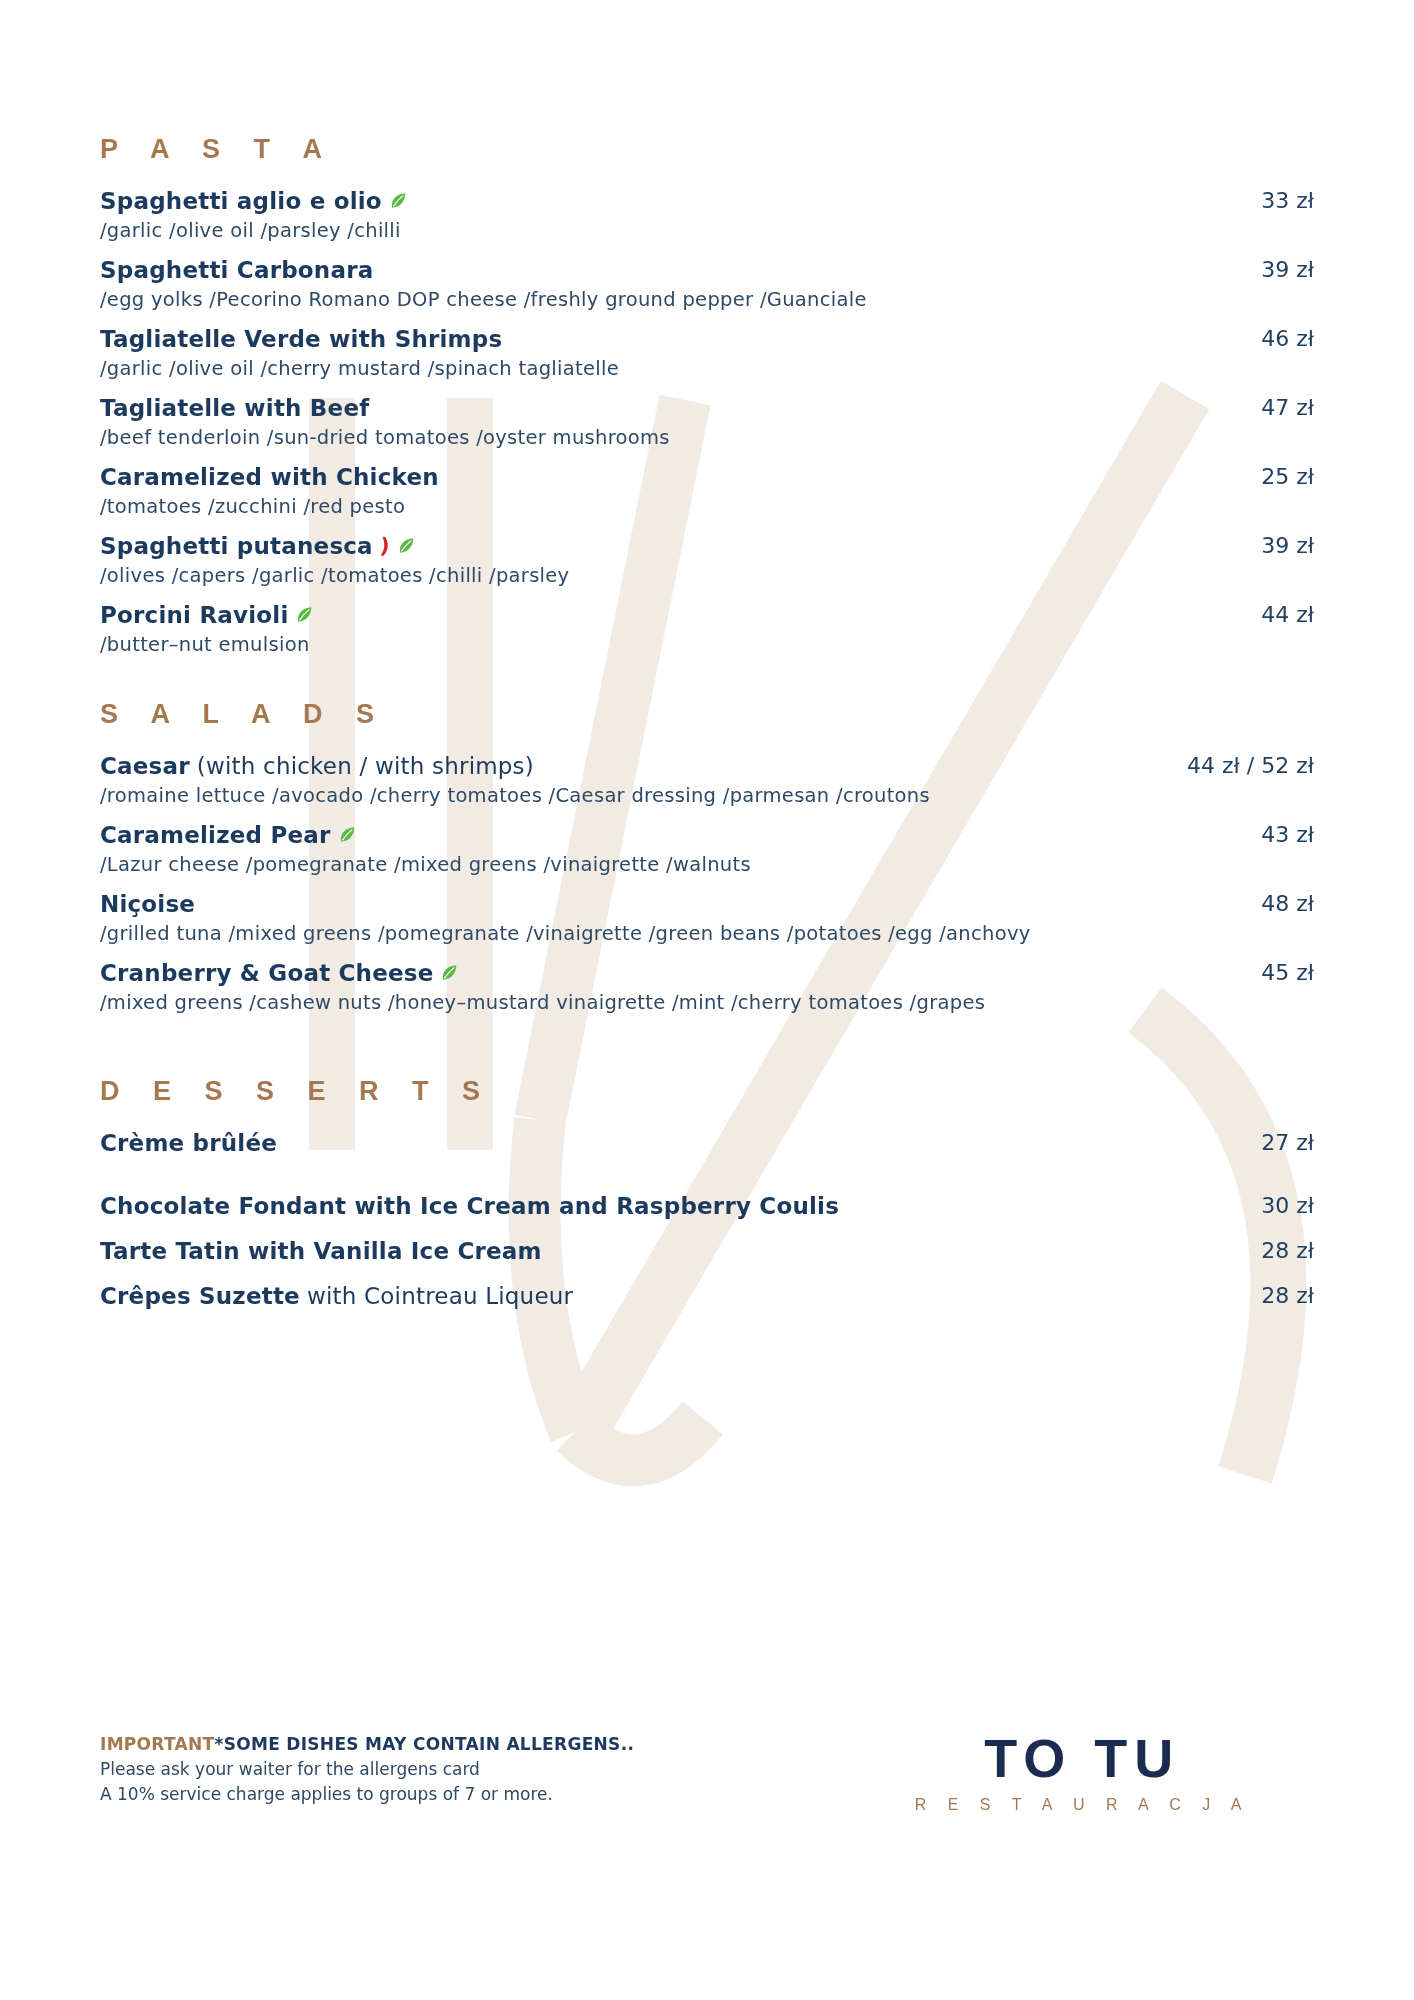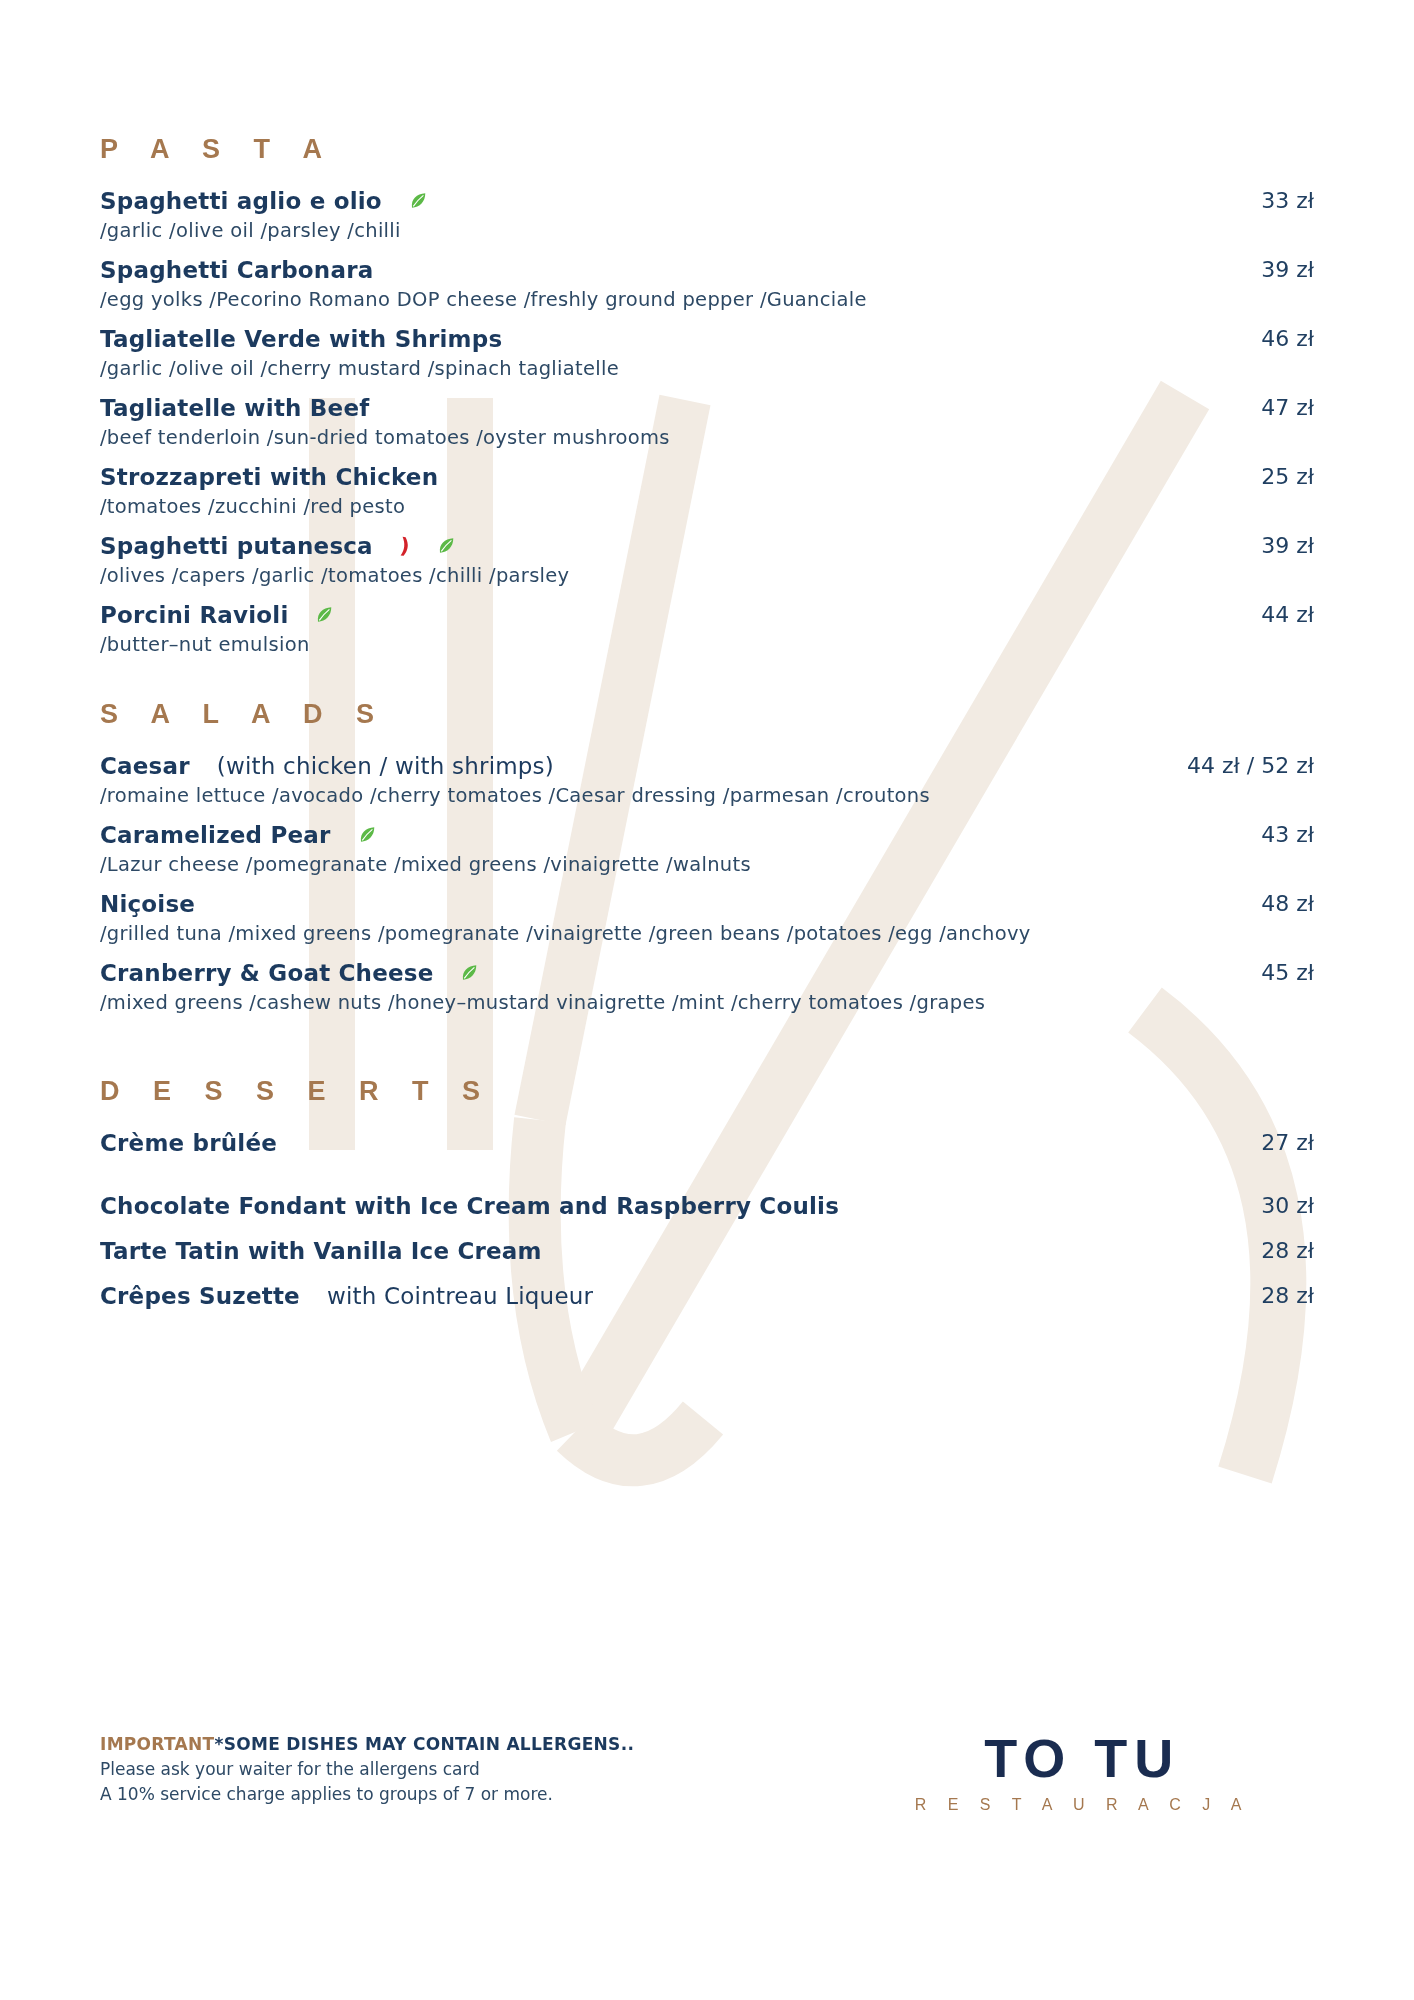--- a/index.html
+++ b/index.html
@@ -42,21 +42,21 @@
   .menu-section { margin: 0; }
   .item { margin-bottom: 12px; }
   .item-row {
     display: flex;
     justify-content: space-between;
     align-items: flex-start;
   }
   .item-title {
     display: flex;
     align-items: center;
-    gap: 27px;
+    gap: 7px;
     font-size: 23px;
     line-height: 28px;
     font-weight: 700;
     color: #1c3a5e;
     letter-spacing: 0.2px;
   }
   .item-suffix { font-weight: 400; }
   .item-price {
     font-size: 22px;
     line-height: 28px;
@@ -187,21 +187,21 @@
               <div class="item-title">
                 <span class="item-name">Tagliatelle with Beef</span>
               </div>
               <div class="item-price">47 zł</div>
             </div>
             <div class="item-desc">/beef tenderloin /sun-dried tomatoes /oyster mushrooms</div>
           </div>
           <div class="item">
             <div class="item-row">
               <div class="item-title">
-                <span class="item-name">Strozzapreti with Chicken</span>
+                <span class="item-name">Caramelized with Chicken</span>
               </div>
               <div class="item-price">25 zł</div>
             </div>
             <div class="item-desc">/tomatoes /zucchini /red pesto</div>
           </div>
           <div class="item">
             <div class="item-row">
               <div class="item-title">
                 <span class="item-name">Spaghetti putanesca</span>
                 <span class="icon chilli">)</span>

